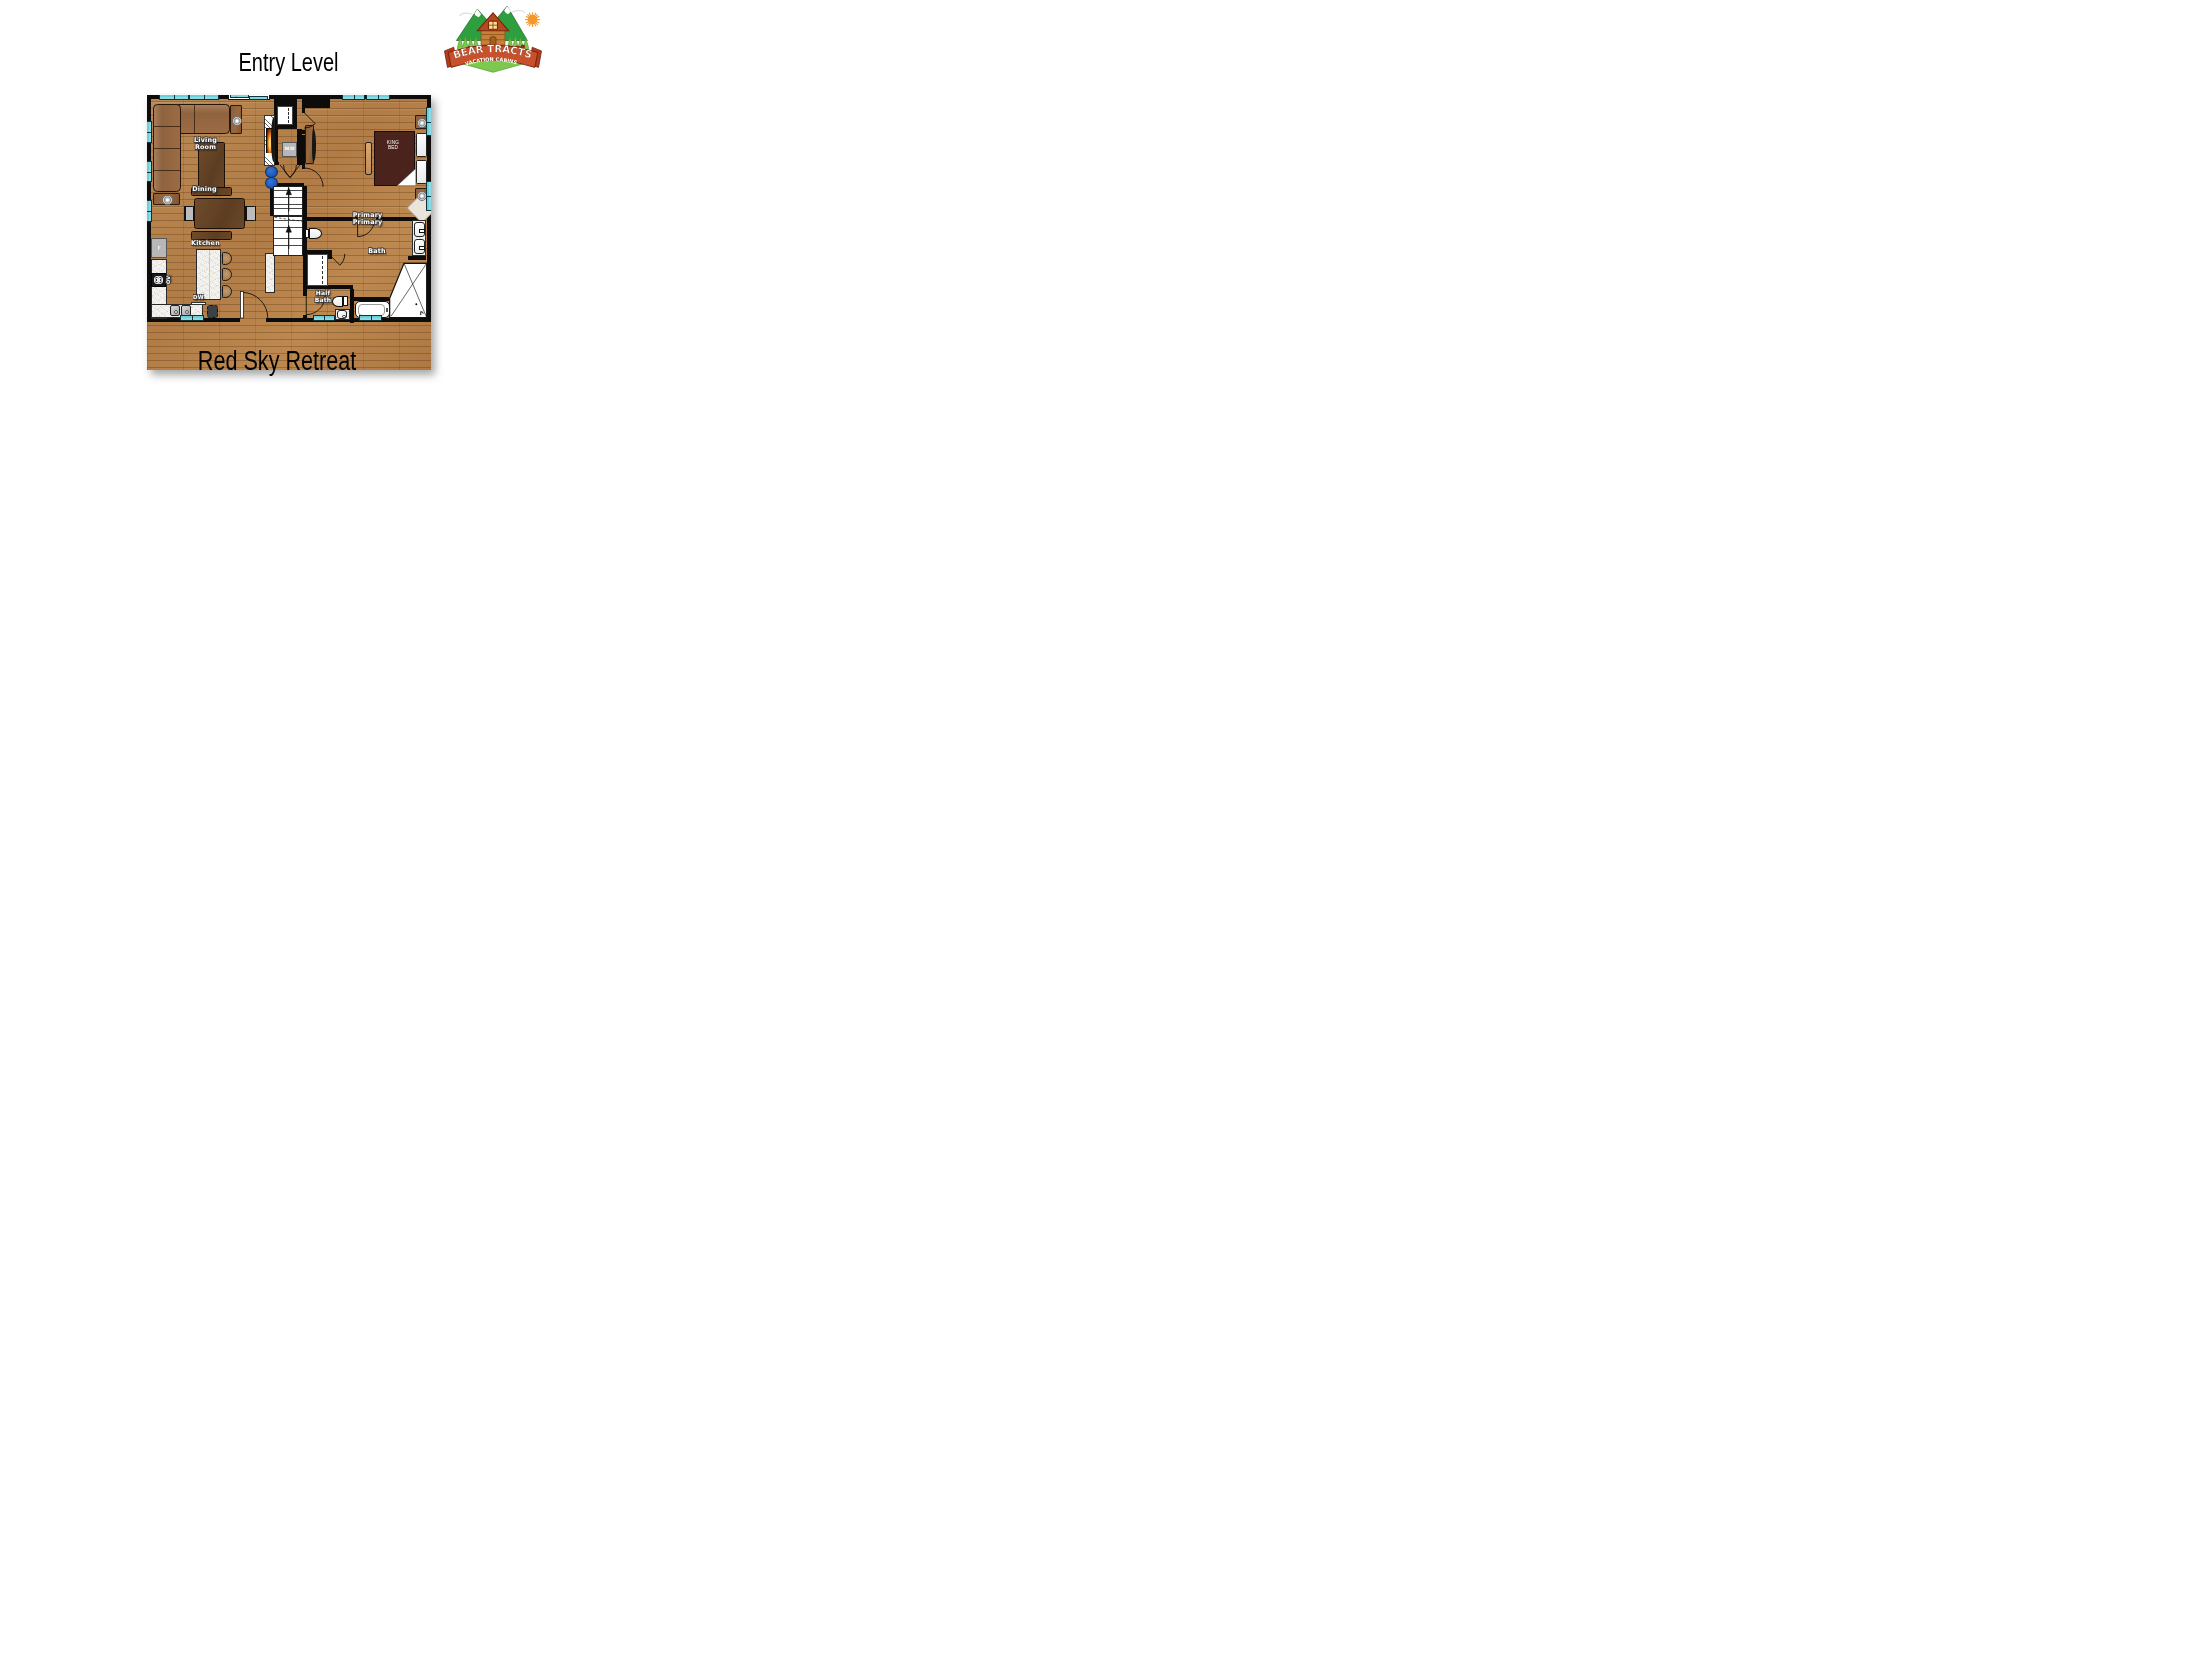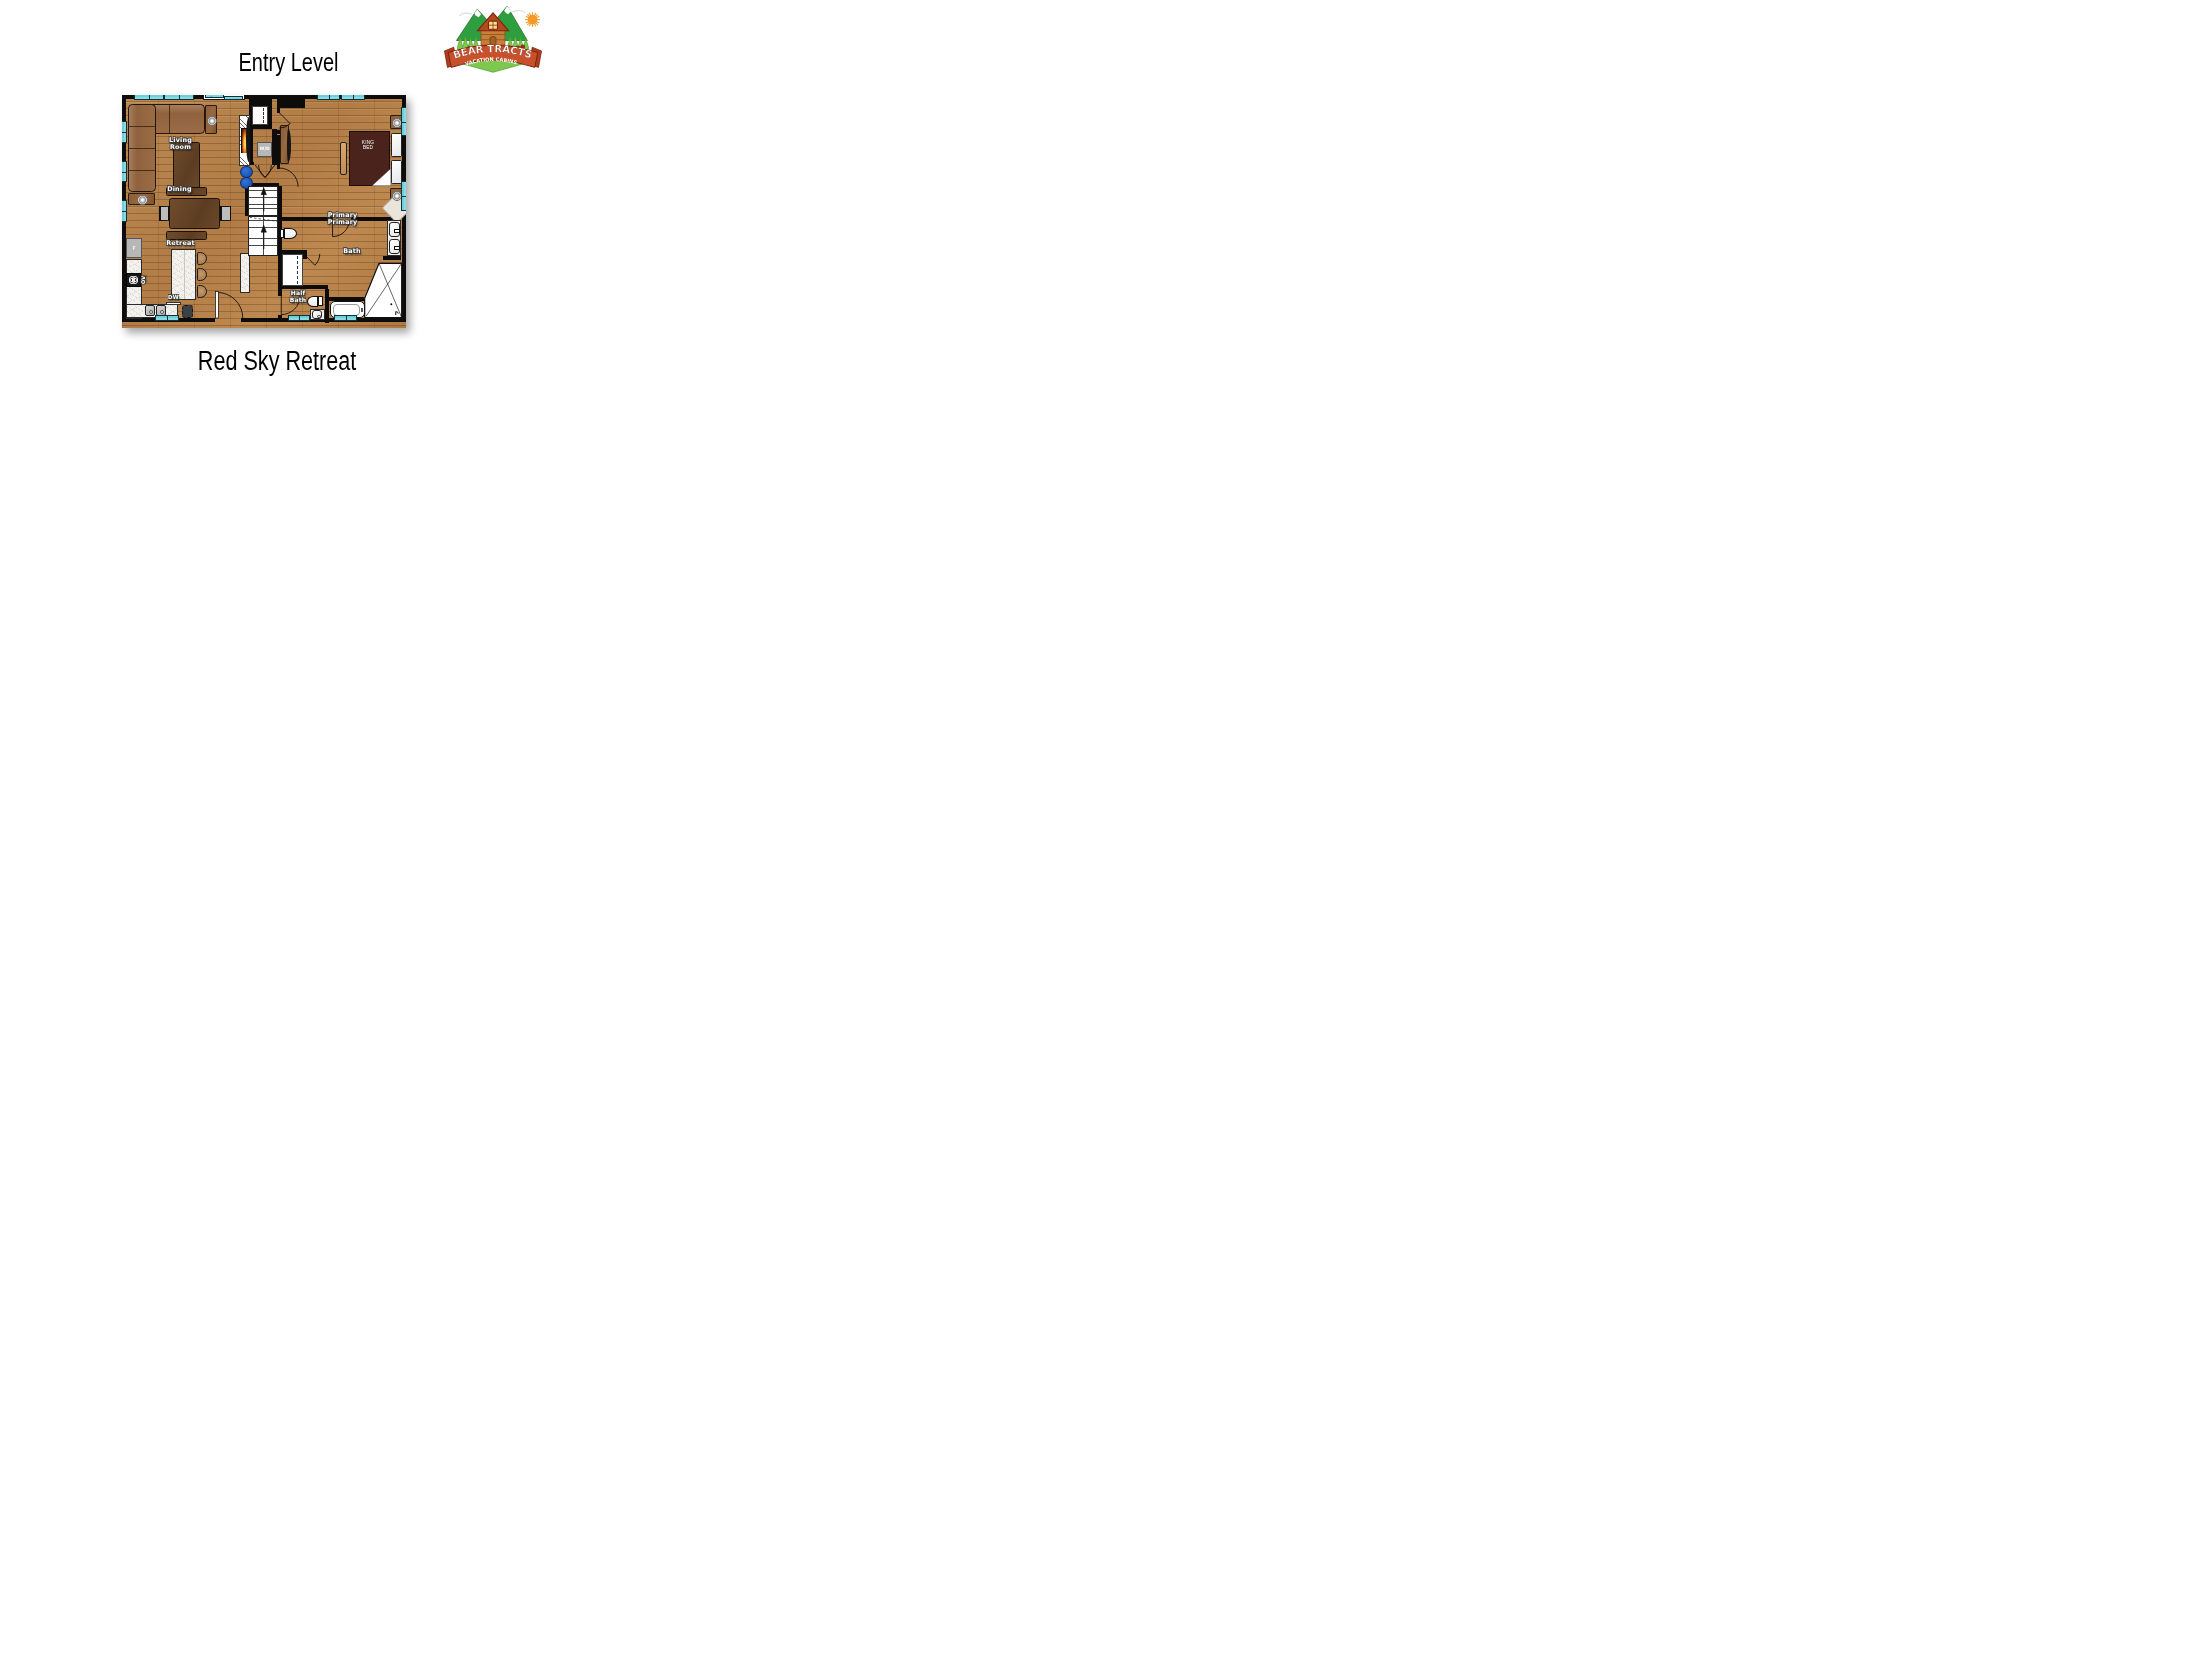--- a/index.html
+++ b/index.html
@@ -7,21 +7,21 @@
         font-family:"Liberation Sans",sans-serif;padding-left:7px;}
 
   
   .title{position:absolute;left:131px;top:48px;width:316px;text-align:center;
          font-size:25px;color:#000;white-space:nowrap;}
   .title span,.footer span{display:inline-block;transform:scaleX(.8);transform-origin:center;}
   .footer{position:absolute;left:119px;top:346px;width:316px;text-align:center;
           font-size:27px;color:#000;white-space:nowrap;}
 
   
-  .plan{position:absolute;left:122px;top:95px;width:284px;height:233px;overflow:hidden;
+  .plan{position:absolute;left:147px;top:95px;width:284px;height:275px;overflow:hidden;
         background-color:#b5834e;
         background-image:
           repeating-linear-gradient(to bottom, rgba(255,244,220,.10) 0 0.5px, rgba(0,0,0,0) 0.5px 7px),
           repeating-linear-gradient(to bottom, rgba(0,0,0,0) 0 6.4px, rgba(70,35,8,.28) 6.4px 7px),
           repeating-linear-gradient(to right, rgba(88,48,14,.16) 0 1px, rgba(0,0,0,0) 1px 36px),
           linear-gradient(135deg,#bb8a54 0%,#b17c46 45%,#bd8950 70%,#ad7842 100%);
         box-shadow:4px 5px 8px rgba(0,0,0,.35);}
   .wall{position:absolute;background:#0d0c0a;}
   .marble{position:absolute;background-color:#f3f1ec;border:0.7px solid #2a2a2a;box-sizing:border-box;
           background-image:
@@ -349,21 +349,21 @@
         <path d="M368 322 L390 345 A32 32 0 0 0 400 322"></path>
       </g>
       <rect x="188.5" y="398" width="6" height="54" fill="#ffffff" stroke="#111" stroke-width="1.5"></rect>
     </svg>
 
     <div class="rlabel" style="left:39px;top:42px;width:39px;font-size:6.4px;">
       <span>Living</span><br>
       <span>Room</span>
     </div>
     <div class="rlabel" style="left:42px;top:91px;width:31px;font-size:6.4px;">Dining</div>
-    <div class="rlabel" style="left:41px;top:145px;width:35px;font-size:6.4px;">Retreat</div>
+    <div class="rlabel" style="left:41px;top:145px;width:35px;font-size:6.4px;">Kitchen</div>
     <div class="rlabel" style="left:197px;top:89px;width:47px;font-size:6.4px;margin-top:28px;">
       <span>Primary</span><br>
       <span>Primary</span>
     </div>
     <div class="rlabel" style="left:217px;top:153px;width:26px;font-size:6.4px;">Bath</div>
     <div class="rlabel" style="left:163px;top:195px;width:26px;font-size:6px;">
       <span>Half</span><br>
       <span>Bath</span>
     </div>
   </div>

